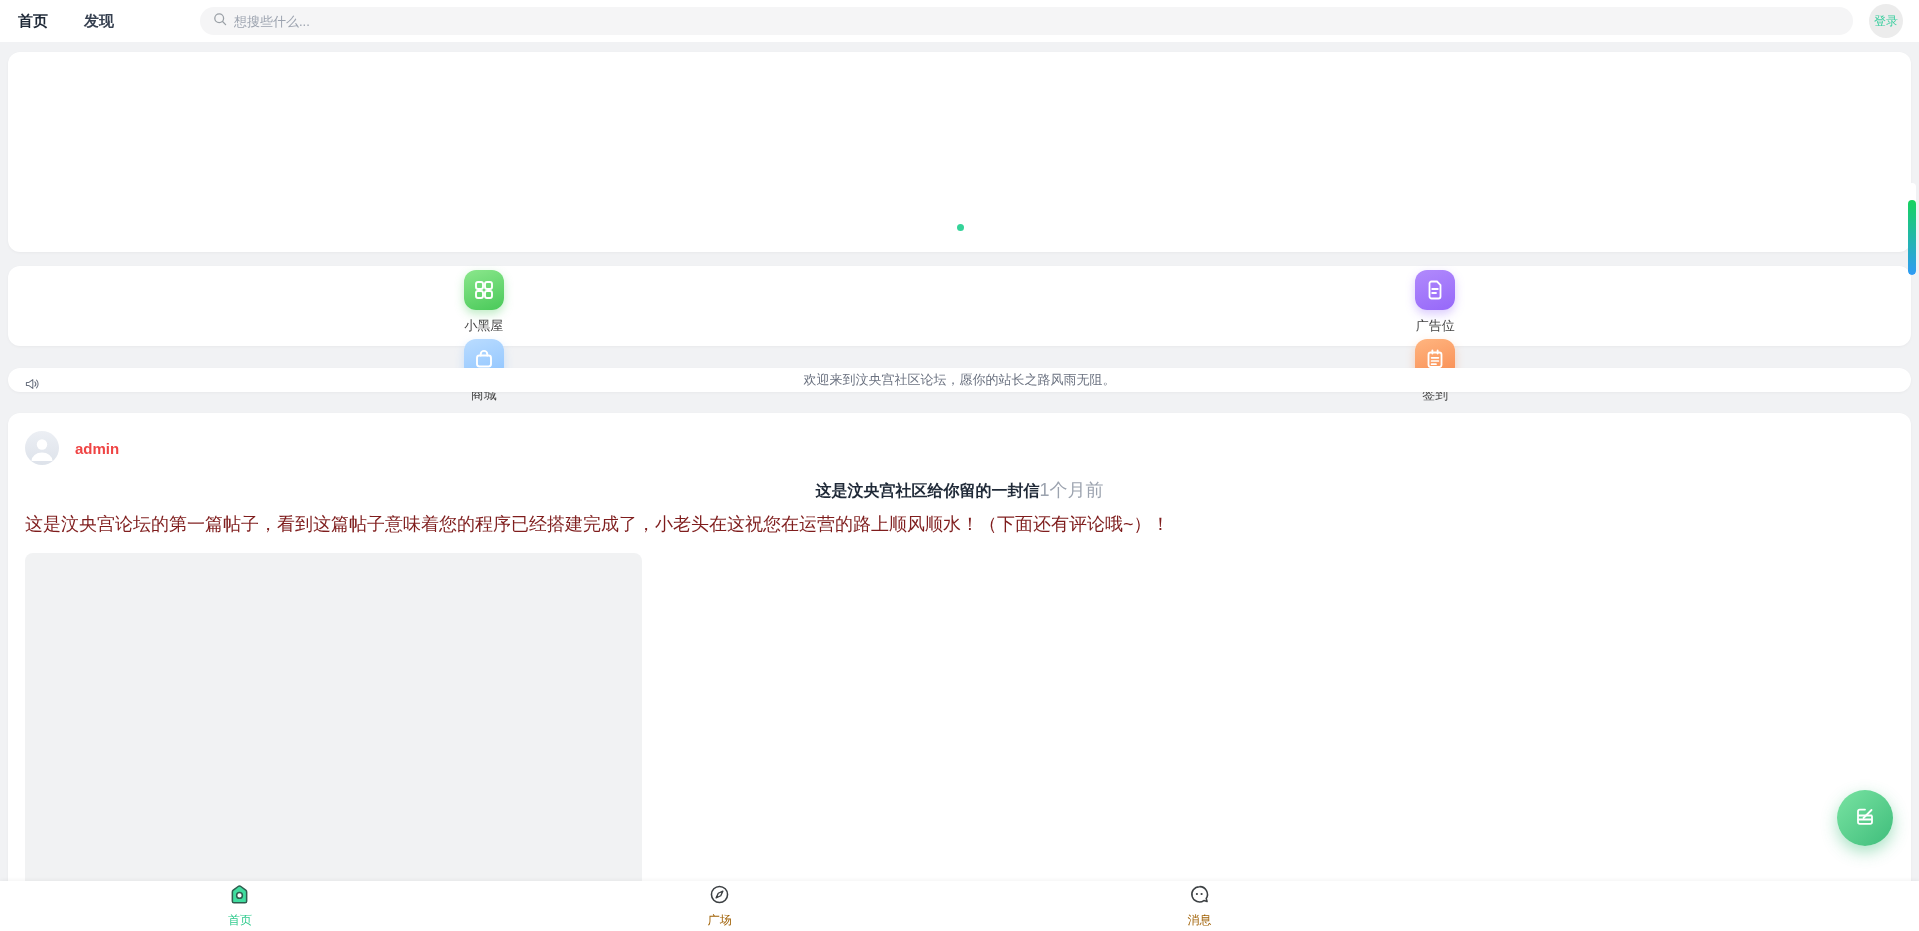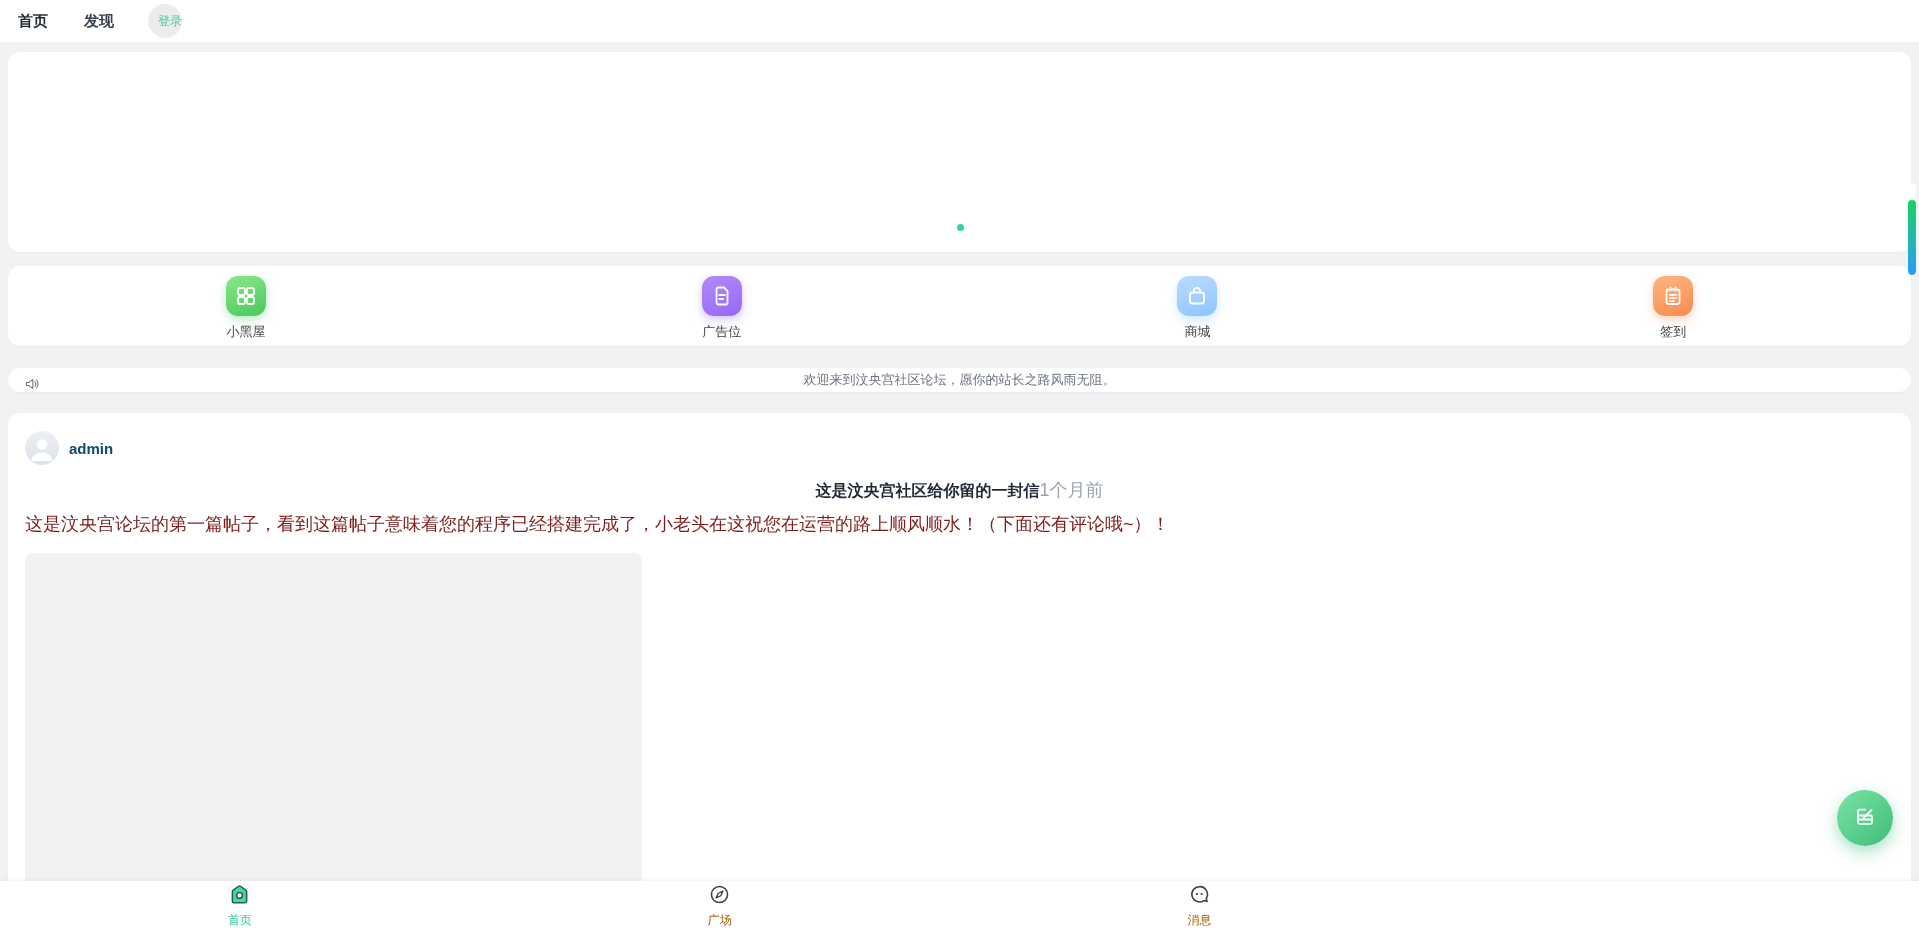--- a/index.html
+++ b/index.html
@@ -30,55 +30,55 @@
     padding:0 12px; color:#9ca3af;
   }
   .searchbar input{
     border:none; outline:none; background:transparent; flex:1;
     font-size:13px; color:#6b7280; margin-left:6px;
     font-family:inherit;
   }
   .searchbar input::placeholder{ color:#9ca3af; }
   .login-btn{
     width:34px; height:34px; border-radius:50%; background:#ececec;
-    display:flex; align-items:center; justify-content:flex-end;
+    display:flex; align-items:center; justify-content:center;
     font-size:12px; color:#3ecfa0; cursor:pointer; flex:0 0 auto;
   }
   
   .card{ position:absolute; left:8px; width:1903px; background:#fff;
          border-radius:12px; box-shadow:0 1px 3px rgba(0,0,0,.04); }
   .banner{ top:52px; height:200px; }
   .banner-dot{
     position:absolute; left:50%; top:172px; width:7px; height:7px;
     margin-left:-3px; border-radius:50%; background:#34d399;
   }
   
   .shortcuts{ top:266px; height:80px; display:grid;
-              grid-template-columns:repeat(4,1fr); }
+              grid-template-columns:repeat(2,1fr); }
   .shortcut{ display:flex; flex-direction:column; align-items:center;
              justify-content:center; cursor:pointer; padding-top:4px; }
   .sc-icon{ width:40px; height:40px; border-radius:12px; display:flex;
             align-items:center; justify-content:center;
             box-shadow:0 4px 10px rgba(0,0,0,.12); }
   .sc-icon.green { background:linear-gradient(160deg,#8be78c,#49c959); box-shadow:0 4px 10px rgba(73,201,89,.35);}
   .sc-icon.blue  { background:linear-gradient(160deg,#badcff,#8ec4ff); box-shadow:0 4px 10px rgba(142,196,255,.4);}
   .sc-icon.purple{ background:linear-gradient(160deg,#b18afc,#9668f9); box-shadow:0 4px 10px rgba(150,104,249,.35);}
   .sc-icon.orange{ background:linear-gradient(160deg,#ffb580,#f88b50); box-shadow:0 4px 10px rgba(248,139,80,.35);}
   .sc-label{ margin-top:7px; font-size:13px; color:#444; }
   
   .announce{ top:368px; height:24px; display:flex; align-items:center; }
   .announce .spk{ position:absolute; left:16px; top:8px; }
   .announce-text{ width:100%; text-align:center; font-size:13px; color:#6b7280; }
   
   .post{ top:413px; height:560px; padding:18px 17px; }
   .post-header{ display:flex; align-items:center; }
   .avatar{ width:34px; height:34px; border-radius:50%;
            background:linear-gradient(180deg,#eceff4,#dde2ea);
            display:flex; align-items:center; justify-content:center; overflow:hidden; }
-  .author{ margin-left:10px; font-size:15px; font-weight:bold; color:#0c4a6e; }
+  .author{ margin-left:16px; font-size:15px; font-weight:bold; color:#ef4444; }
   .title-row{ display:flex; align-items:baseline; justify-content:center;
               margin-top:13px; }
   .post-title{ font-size:16px; font-weight:bold; color:#1f2937; }
   .post-time{ font-size:18px; color:#9ca3af; }
   .post-body{ margin-top:9px; font-size:18px; color:#7f1d1d; line-height:1.45; }
   .post-image{ margin-top:16px; width:617px; height:420px;
                background:#f1f2f3; border-radius:8px; }
   
   .bottom-nav{
     position:absolute; left:0; bottom:0; width:1919px; height:50px;
@@ -111,20 +111,29 @@
 <body>
 
 <div class="topbar">
   <div class="tab active">
     <span>首页</span>
     <span class="marker"></span>
   </div>
   <div class="tab">
     <span>发现</span>
     
+  </div>
+  <div class="searchbar">
+    <span>
+      <svg width="16" height="16" viewBox="0 0 20 20" fill="none">
+        <circle cx="9" cy="9" r="5.5" stroke="#9aa0a6" stroke-width="1.6"></circle>
+        <line x1="13.2" y1="13.2" x2="17" y2="17" stroke="#9aa0a6" stroke-width="1.6" stroke-linecap="round"></line>
+      </svg>
+    </span>
+    <input type="text" placeholder="想搜些什么..." style="">
   </div>
   <div class="login-btn">
     <span>登录</span>
   </div>
 </div>
 
 <div class="card banner">
   <div class="banner-dot"></div>
 </div>
 

